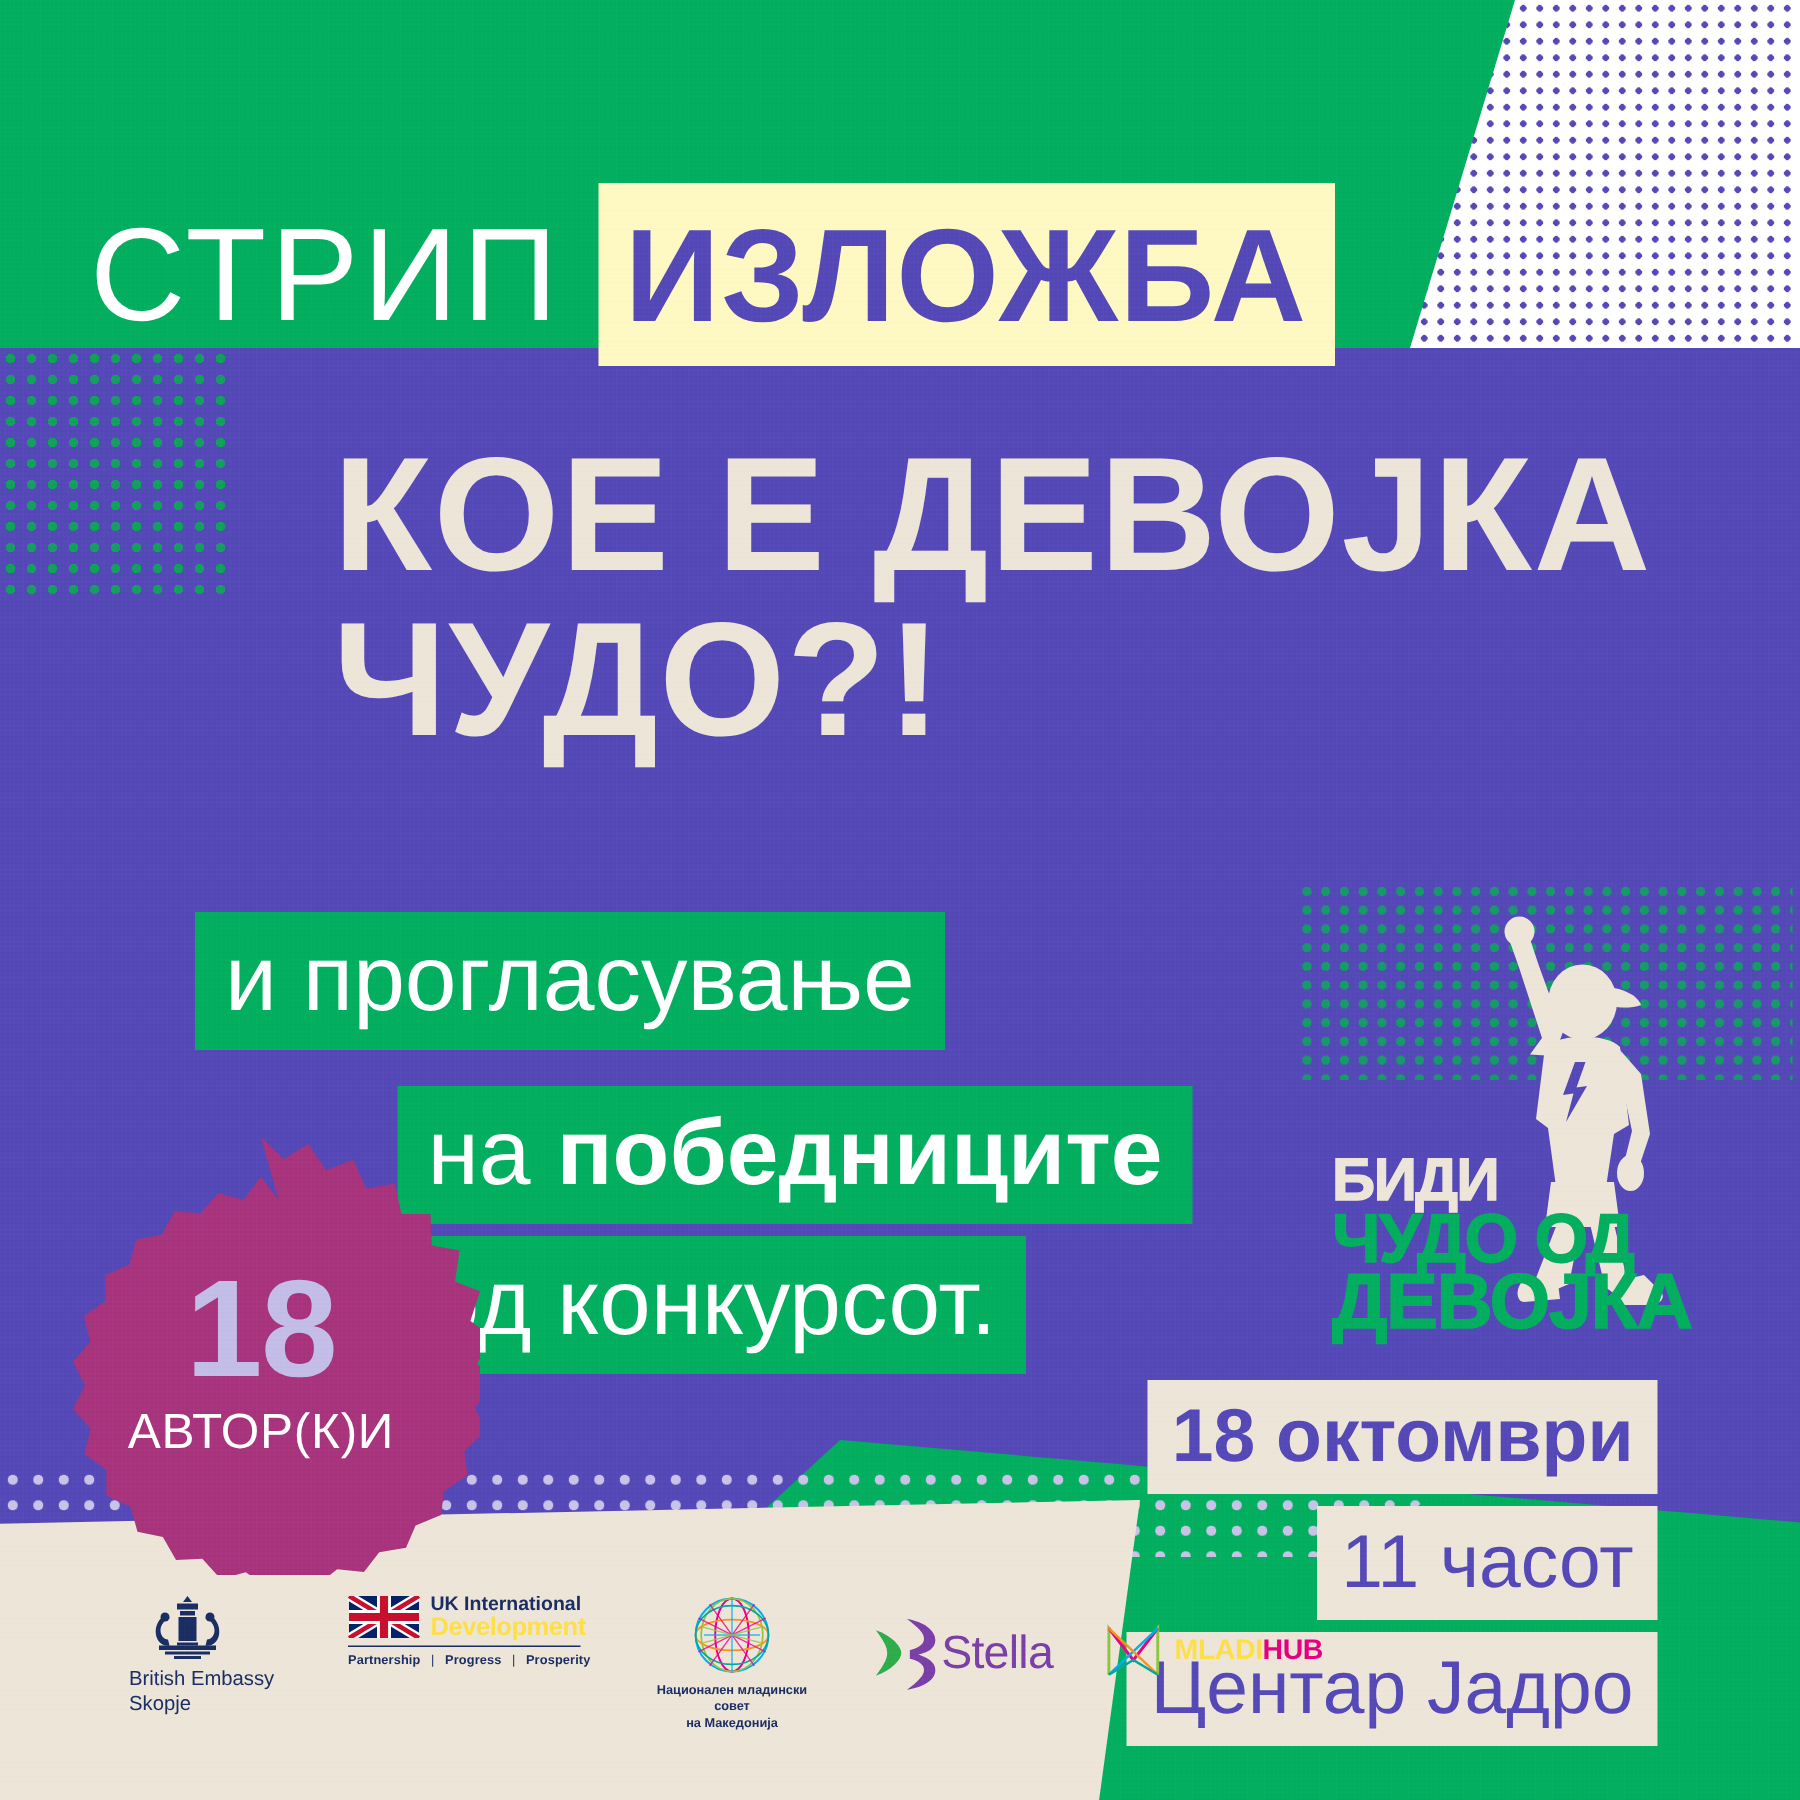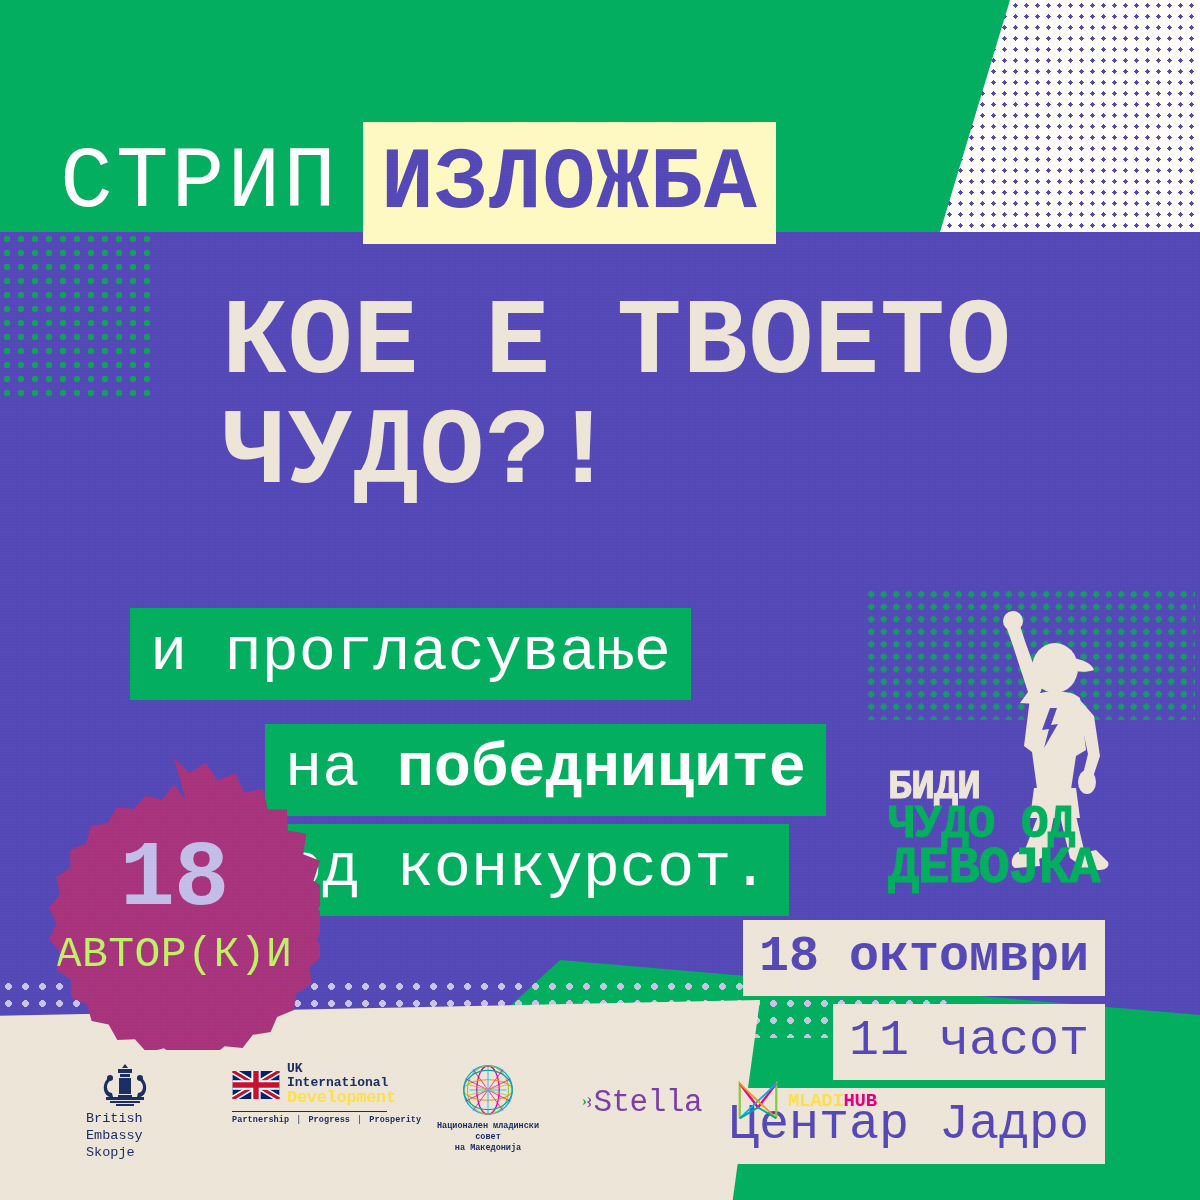--- a/index.html
+++ b/index.html
@@ -5,21 +5,21 @@
   html, body {
     margin: 0;
     padding: 0;
     background: #ffffff;
   }
   #poster {
     position: relative;
     width: 1200px;
     height: 1200px;
     overflow: hidden;
-    font-family: Liberation Mono, monospace;
+    font-family: Liberation Sans, sans-serif;
     background: #5549B8;
     user-select: none;
   }
 
   
   .layer { position: absolute; }
 
   #bg-purple-base {
     inset: 0;
     background: #5549B8;
@@ -101,23 +101,23 @@
   }
   #badge-count {
     font-size: 92px;
     font-weight: 700;
     color: #C3BDE8;
     line-height: 0.9;
     letter-spacing: -1px;
     margin-top: 10px;
   }
   #badge-label {
-    font-size: 43px;
+    font-size: 33px;
     font-weight: 400;
-    color: #bef264;
+    color: #ffffff;
     letter-spacing: 0.5px;
     margin-top: 8px;
   }
 
   
   #strip-row {
     position: absolute;
     left: 60px; top: 122px;
     display: flex;
     align-items: center;
@@ -320,21 +320,21 @@
   <div class="layer" id="bg-green-bottom"></div>
   <div class="layer" id="bg-dots-footer"></div>
   <div class="layer" id="bg-cream-footer"></div>
 
   <div id="strip-row">
     <span id="kicker-strip">СТРИП</span>
     <span id="kicker-izlozba">ИЗЛОЖБА</span>
   </div>
 
   <div id="headline">
-    <span class="hl-line">КОЕ Е ТВОЕТО</span>
+    <span class="hl-line">КОЕ Е ДЕВОЈКА</span>
     <span class="hl-line">ЧУДО?!</span>
   </div>
 
   <div id="subtitle-block">
     <div class="sub-line" id="sub-line-1">и прогласување</div>
     <div class="sub-line" id="sub-line-2"><span>на </span><span class="sub-strong">победниците</span></div>
     <div class="sub-line" id="sub-line-3">од конкурсот.</div>
   </div>
 
   <div id="badge-authors">

